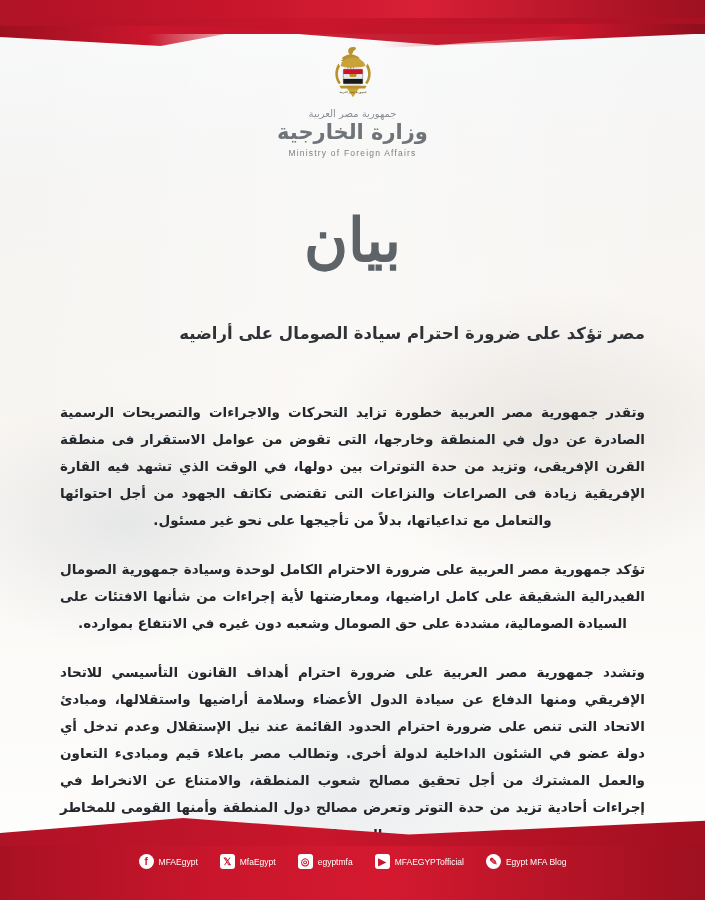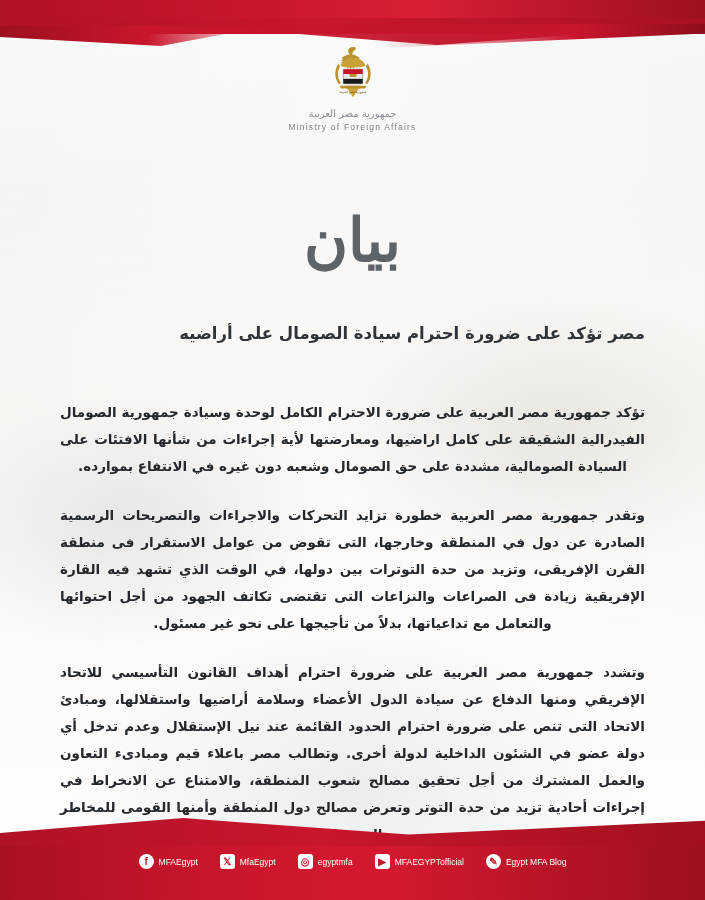--- a/index.html
+++ b/index.html
@@ -240,30 +240,31 @@
       </g>
       <rect x="22" y="26" width="20" height="15" rx="1.5" fill="#e8e8e8" stroke="#9a9a9a" stroke-width="0.8"></rect>
       <rect x="22" y="26" width="20" height="5" fill="#c9162c"></rect>
       <rect x="22" y="36" width="20" height="5" fill="#1a1a1a"></rect>
       <path d="M28 31h8l-1 3h-6z" fill="#b9922e"></path>
       <path d="M24 43h16l-8 12z" fill="#c9a23a"></path>
       <path d="M18 43h28l-1.5 3H19.5z" fill="#b9922e"></path>
       <text x="32" y="51" text-anchor="middle" font-size="3.2" fill="#5a4a18" font-family="DejaVu Sans, sans-serif">جمهورية مصر العربية</text>
     </svg>
     <div class="ministry-ar">جمهورية مصر العربية</div>
+    <div class="ministry-ar-main">وزارة الخارجية</div>
     <div class="ministry-en">Ministry of Foreign Affairs</div>
   </div>
 
   <div class="doc-title">بيان</div>
 
   <div class="subtitle">مصر تؤكد على ضرورة احترام سيادة الصومال على أراضيه</div>
 
   <div class="body-wrap">
+    <p class="para">وتقدر جمهورية مصر العربية خطورة تزايد التحركات والاجراءات والتصريحات الرسمية الصادرة عن دول في المنطقة وخارجها، التى تقوض من عوامل الاستقرار فى منطقة القرن الإفريقى، وتزيد من حدة التوترات بين دولها، في الوقت الذي تشهد فيه القارة الإفريقية زيادة فى الصراعات والنزاعات التى تقتضى تكاتف الجهود من أجل احتوائها والتعامل مع تداعياتها، بدلاً من تأجيجها على نحو غير مسئول.</p>
     <p class="para">تؤكد جمهورية مصر العربية على ضرورة الاحترام الكامل لوحدة وسيادة جمهورية الصومال الفيدرالية الشقيقة على كامل اراضيها، ومعارضتها لأية إجراءات من شأنها الافتئات على السيادة الصومالية، مشددة على حق الصومال وشعبه دون غيره في الانتفاع بموارده.</p>
-    <p class="para">وتقدر جمهورية مصر العربية خطورة تزايد التحركات والاجراءات والتصريحات الرسمية الصادرة عن دول في المنطقة وخارجها، التى تقوض من عوامل الاستقرار فى منطقة القرن الإفريقى، وتزيد من حدة التوترات بين دولها، في الوقت الذي تشهد فيه القارة الإفريقية زيادة فى الصراعات والنزاعات التى تقتضى تكاتف الجهود من أجل احتوائها والتعامل مع تداعياتها، بدلاً من تأجيجها على نحو غير مسئول.</p>
     <p class="para">وتشدد جمهورية مصر العربية على ضرورة احترام أهداف القانون التأسيسي للاتحاد الإفريقي ومنها الدفاع عن سيادة الدول الأعضاء وسلامة أراضيها واستقلالها، ومبادئ الاتحاد التى تنص على ضرورة احترام الحدود القائمة عند نيل الإستقلال وعدم تدخل أي دولة عضو في الشئون الداخلية لدولة أخرى. وتطالب مصر باعلاء قيم ومبادىء التعاون والعمل المشترك من أجل تحقيق مصالح شعوب المنطقة، والامتناع عن الانخراط في إجراءات أحادية تزيد من حدة التوتر وتعرض مصالح دول المنطقة وأمنها القومى للمخاطر والتهديدات.</p>
     <div class="signature">وزارة الخارجية المصرية</div>
     <div class="sig-date">٣ يناير ٢٠٢٤م</div>
   </div>
 
   <div class="bottom-band">
     <div class="b-swoosh"></div>
     <div class="socials">
       <div class="social">
         <span class="glyph round">f</span>

